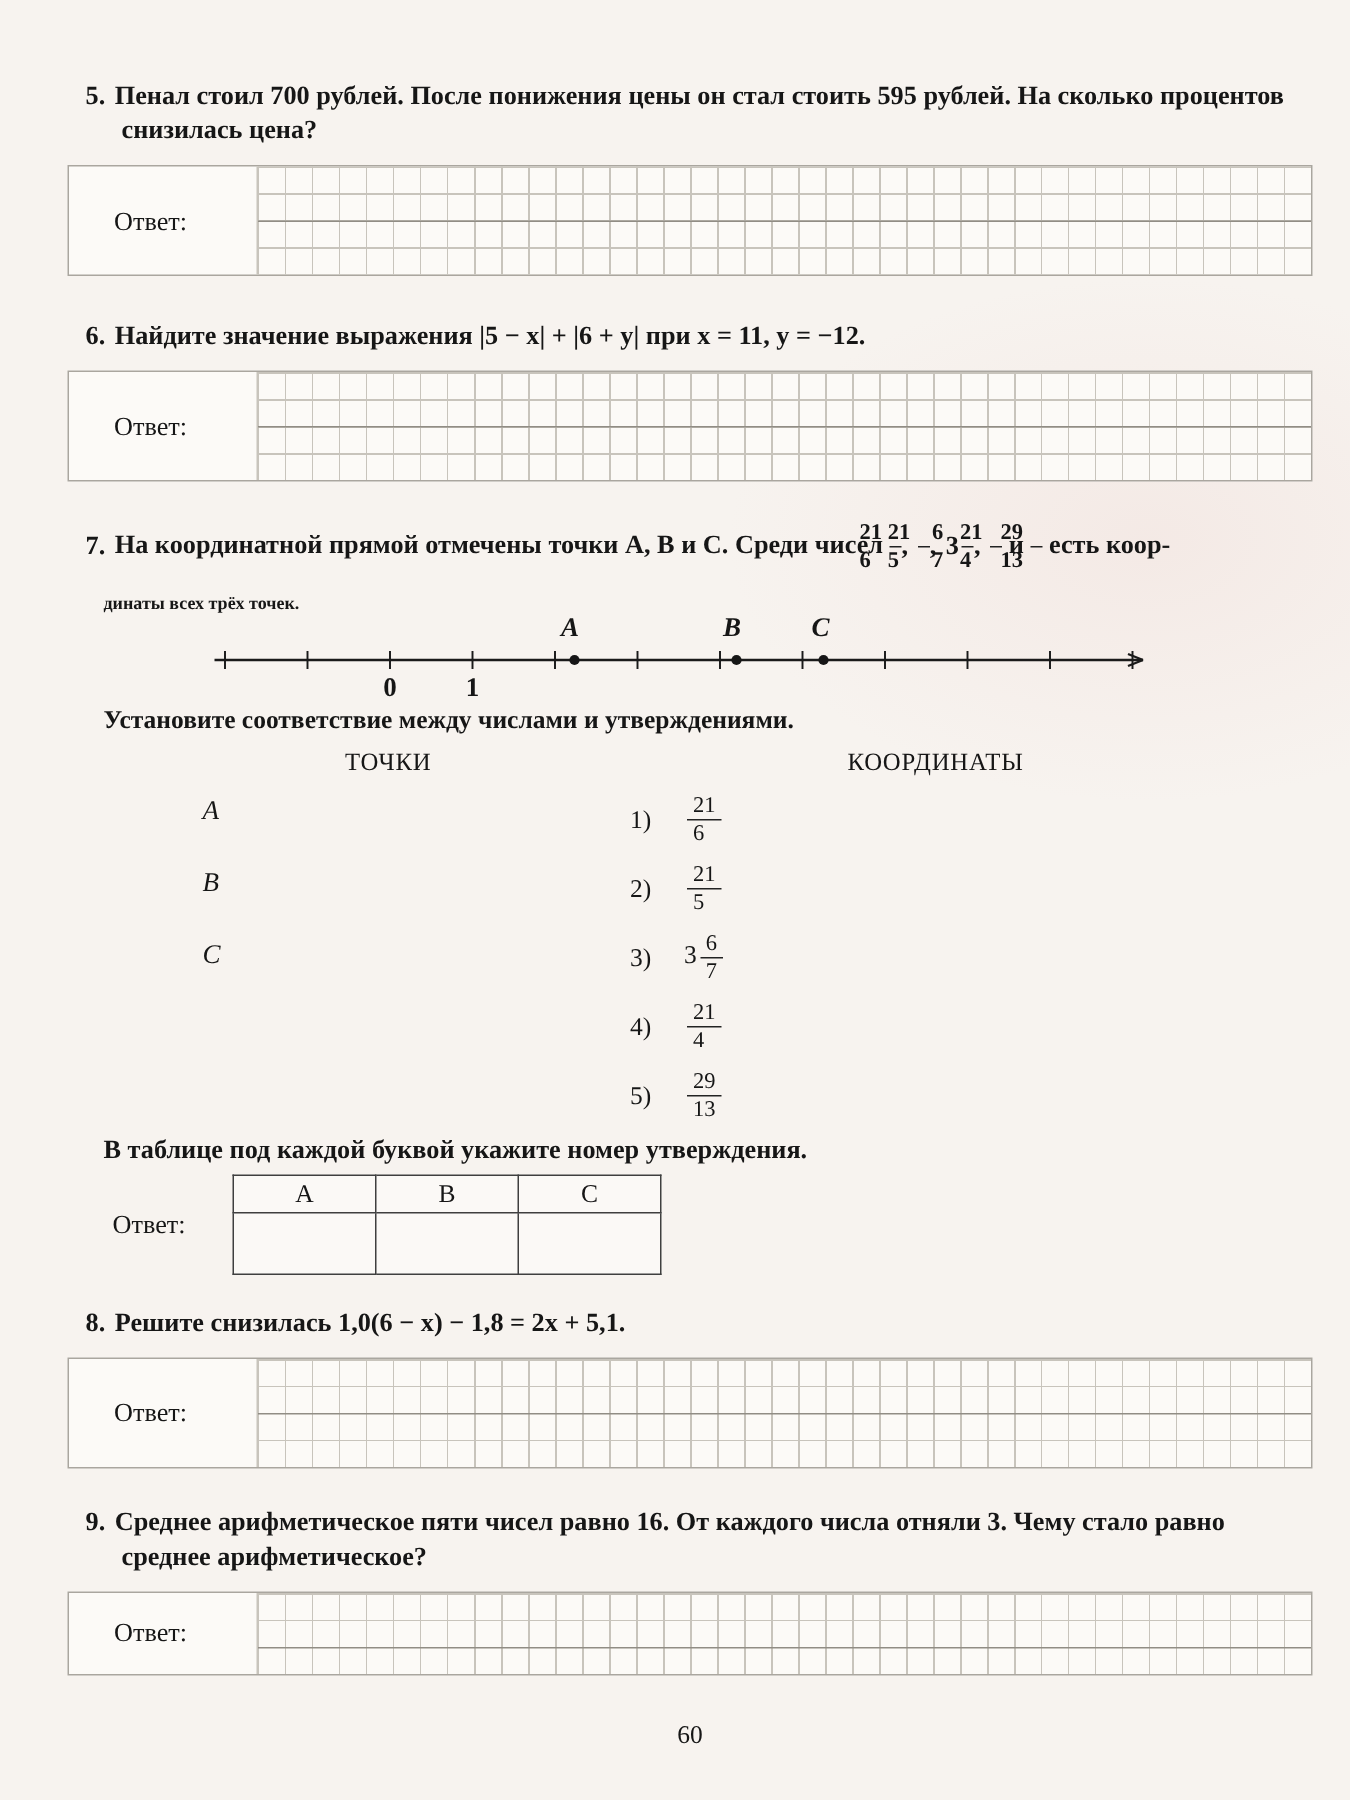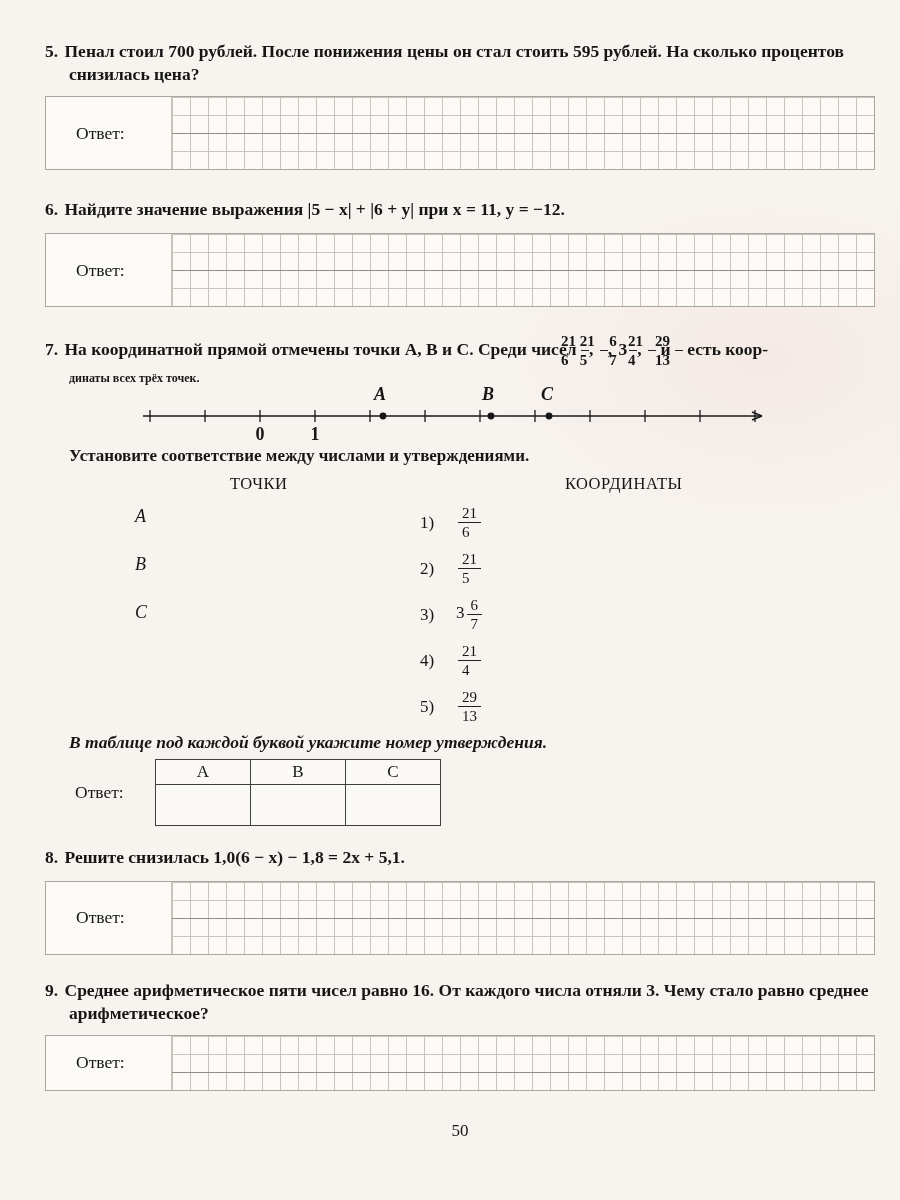--- a/index.html
+++ b/index.html
@@ -7,21 +7,21 @@
     width:900px;height:1200px;overflow:hidden;
     background:
       radial-gradient(ellipse 400px 250px at 85% 30%, rgba(235,205,200,0.25), transparent 70%),
       #f7f3ef;
     font-family:"Liberation Serif", serif;
     color:#161616;
   }
   .page{padding:40px 25px 0 45px;}
 
   
-  .stmt{font-size:17.5px;line-height:1.32;margin:0;padding-left:24px;text-indent:-24px;font-weight:bold;}
+  .stmt{font-size:17.5px;line-height:1.32;margin:12px;padding-left:24px;text-indent:-24px;font-weight:bold;}
   .pnum{font-weight:bold;margin-right:2px;}
   .nowrap{white-space:nowrap;}
   .stmt2{font-size:12px;font-weight:bold;margin:2px 0 0 24px;}
 
   
   .ansbox{display:flex;align-items:stretch;border:1px solid #aaa69f;background:#fcfaf7;}
   .mt10{margin-top:10px;} .mt12{margin-top:12px;}
   .anslabel{width:125px;display:flex;align-items:center;padding-left:30px;box-sizing:border-box;
             font-size:17.5px;font-weight:normal;}
   .ansgrid{flex:1;position:relative;
@@ -53,21 +53,21 @@
   .match-headers .rh{position:absolute;left:520px;top:0;}
   .match-body{position:relative;height:228px;}
   .points-col{position:absolute;left:90px;top:4px;}
   .point{font-style:italic;font-size:18px;margin-bottom:27px;}
   .options-col{position:absolute;left:375px;top:0;}
   .option{display:flex;align-items:center;height:42px;margin-bottom:4px;font-size:17px;}
   .optlabel{width:36px;}
   .optval{font-size:15px;}
   .optval .whole{font-size:17px;}
 
-  .table-prompt{font-size:17.5px;font-weight:bold;margin:2px 0 0 24px;font-style:italic;}
+  .table-prompt{font-size:17.5px;font-weight:bold;margin:2px 0 0 24px;}
   .ansrow{display:flex;align-items:center;margin-top:6px;}
   .ansrow .tlabel{width:80px;margin-left:30px;font-size:17.5px;}
   .anstable{border-collapse:collapse;background:#fbf9f6;}
   .anstable th{font-weight:normal;font-size:17px;width:92px;height:22px;border:1.4px solid #3f3f3f;}
   .anstable td{height:38px;border:1.4px solid #3f3f3f;}
 
   
   .pagenum{margin-top:30px;text-align:center;font-size:17px;}
 </style>
 </head>
@@ -215,15 +215,15 @@
 
   <section class="sec9">
     <p class="stmt"><b class="pnum">9.</b>
       <span>Среднее арифметическое пяти чисел равно 16. От каждого числа отняли 3. Чему стало равно среднее арифметическое?</span></p>
     <div class="ansbox mt10">
       <span class="anslabel">Ответ:</span>
       <div class="ansgrid h3"></div>
     </div>
   </section>
 
-  <div class="pagenum">50</div>
+  <div class="pagenum">60</div>
 
 </div>
 
 </body></html>

